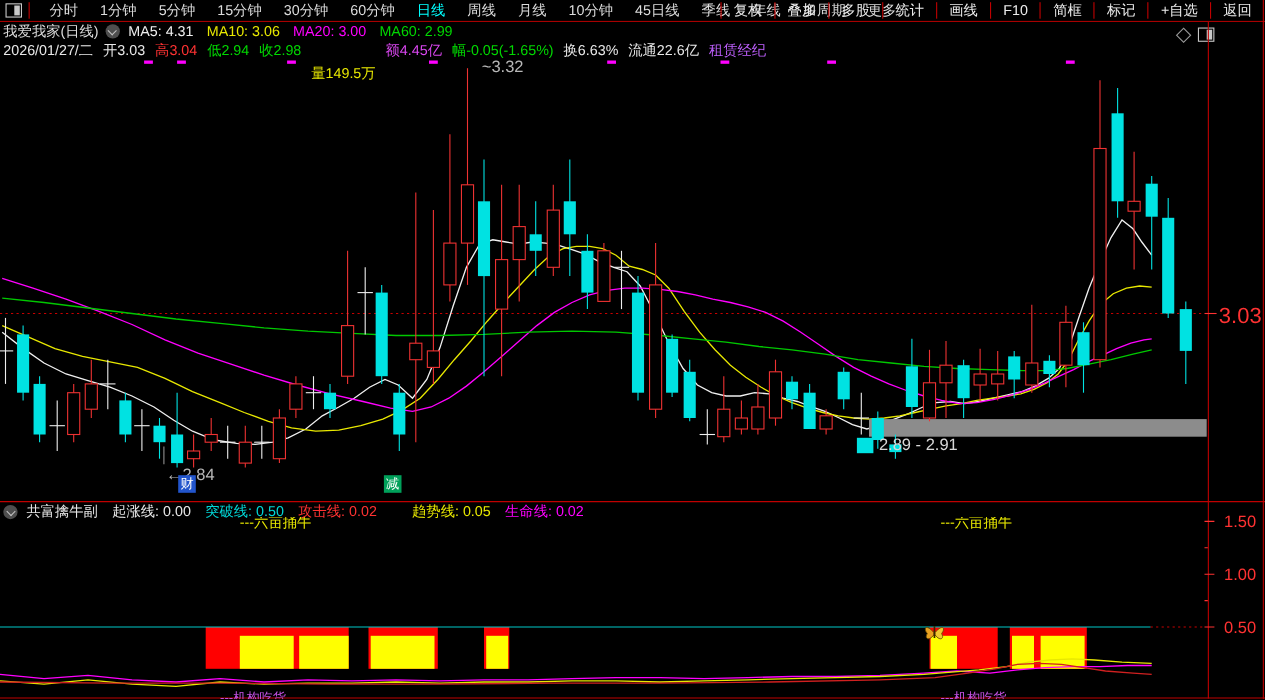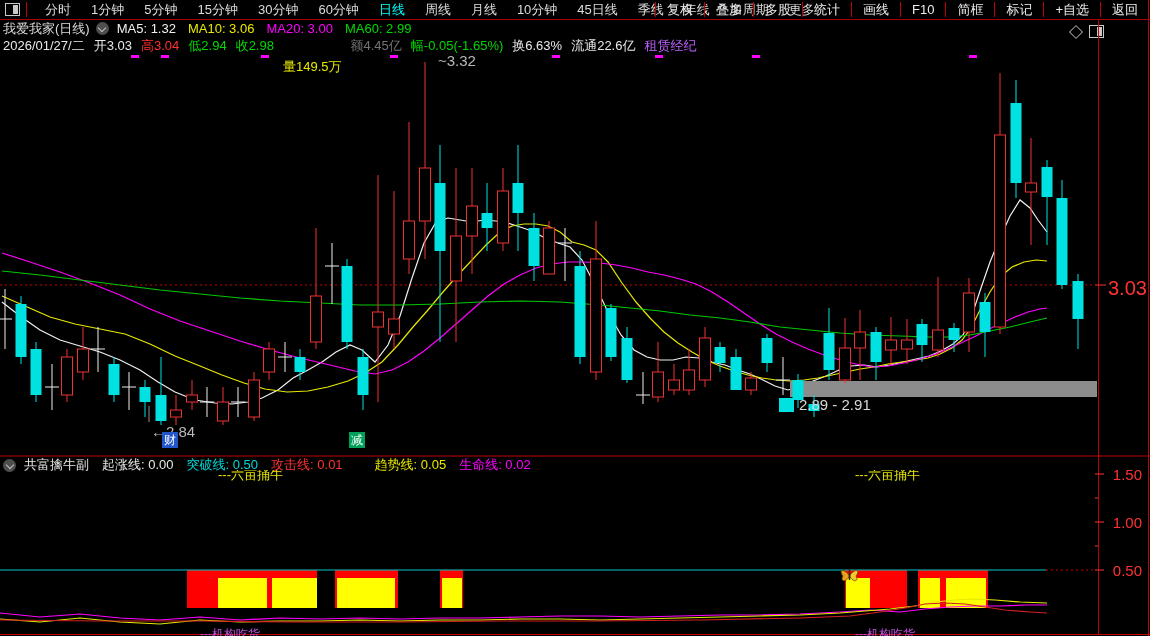--- a/index.html
+++ b/index.html
@@ -82,37 +82,37 @@
         <span class="tb-btn">+自选</span>
         <span class="tb-btn">返回</span>
       </div>
   </div>
 
   <div class="row2">
     <span>我爱我家(日线)</span>
     <span class="circle-icon">
         <i></i>
       </span>
-    <span id="ma-items"><span class="ma-item" style="color: rgb(240, 240, 240);">MA5: 1.32</span><span class="ma-item" style="color: rgb(232, 232, 0);">MA10: 3.06</span><span class="ma-item" style="color: rgb(255, 0, 255);">MA20: 3.00</span><span class="ma-item" style="color: rgb(0, 216, 0);">MA60: 2.99</span></span>
+    <span id="ma-items"><span class="ma-item" style="color: rgb(240, 240, 240);">MA5: 4.31</span><span class="ma-item" style="color: rgb(232, 232, 0);">MA10: 3.06</span><span class="ma-item" style="color: rgb(255, 0, 255);">MA20: 3.00</span><span class="ma-item" style="color: rgb(0, 216, 0);">MA60: 2.99</span></span>
   </div>
   <div class="row2-icons">
     <span class="diamond"></span>
     <span class="split">
         <i></i>
       </span>
   </div>
 
   <div class="row3" id="quote-items">
       <span class="q-item" style="color: rgb(232, 232, 232);">2026/01/27/二</span>
       <span class="q-item" style="color: rgb(232, 232, 232);">开3.03</span>
       <span class="q-item" style="color: rgb(255, 50, 50);">高3.04</span>
       <span class="q-item" style="color: rgb(0, 216, 0);">低2.94</span>
       <span class="q-item" style="color: rgb(0, 216, 0);">收2.98</span>
       <span class="q-item" style="color: rgb(232, 232, 0); margin-top: 43px;">量149.5万</span>
-      <span class="q-item" style="color: #737373;">额4.45亿</span>
+      <span class="q-item" style="color: #d946ef;">额4.45亿</span>
       <span class="q-item" style="color: rgb(0, 216, 0);">幅-0.05(-1.65%)</span>
       <span class="q-item" style="color: rgb(232, 232, 232); text-align: right;">换6.63%</span>
       <span class="q-item" style="color: rgb(232, 232, 232);">流通22.6亿</span>
       <span class="q-item" style="color: rgb(192, 96, 255);">租赁经纪</span>
     </div>
 
   <svg id="chart" width="1150" height="636">
       <rect x="131" y="55" width="8" height="3" fill="#ff00ff"></rect>
       <rect x="161" y="55" width="8" height="3" fill="#ff00ff"></rect>
       <rect x="261" y="55" width="8" height="3" fill="#ff00ff"></rect>
@@ -306,21 +306,21 @@
   <div class="badge" style="left:162px;top:432px;background:#2255cc;">财</div>
   <div class="badge" style="left:349px;top:432px;background:#00a05a;">减</div>
   <div class="zone-label" style="left:799px;top:396px;">2.89 - 2.91</div>
   <div class="pc-label" style="left:1108px;top:277px;">3.03</div>
 
   <div class="sub-header">
     <span class="circle-icon" style="margin-left:0;">
         <i></i>
       </span>
     <span style="color:#e8e8e8;margin-right:13px;">共富擒牛副</span>
-    <span id="sub-params"><span class="sub-param" style="color: rgb(232, 232, 232);">起涨线: 0.00</span><span class="sub-param" style="color: rgb(0, 216, 216);">突破线: 0.50</span><span class="sub-param" style="color: rgb(255, 50, 50);">攻击线: 0.01</span><span class="sub-param" style="color: rgb(232, 232, 0); margin-left: 19px;">趋势线: 0.05</span><span class="sub-param" style="color: rgb(255, 0, 255);">生命线: 0.02</span></span>
+    <span id="sub-params"><span class="sub-param" style="color: rgb(232, 232, 232);">起涨线: 0.00</span><span class="sub-param" style="color: rgb(0, 216, 216);">突破线: 0.50</span><span class="sub-param" style="color: rgb(255, 50, 50);">攻击线: 0.02</span><span class="sub-param" style="color: rgb(232, 232, 0); margin-left: 19px;">趋势线: 0.05</span><span class="sub-param" style="color: rgb(255, 0, 255);">生命线: 0.02</span></span>
   </div>
 
   <div class="clip-top" style="left:218px;">
       <span>---六亩捅牛</span>
     </div>
   <div class="clip-top" style="left:855px;">
       <span>---六亩捅牛</span>
     </div>
   <div class="clip-bottom" style="left:200px;"><span>---机构吃货</span></div>
   <div class="clip-bottom" style="left:855px;"><span>---机构吃货</span></div>

